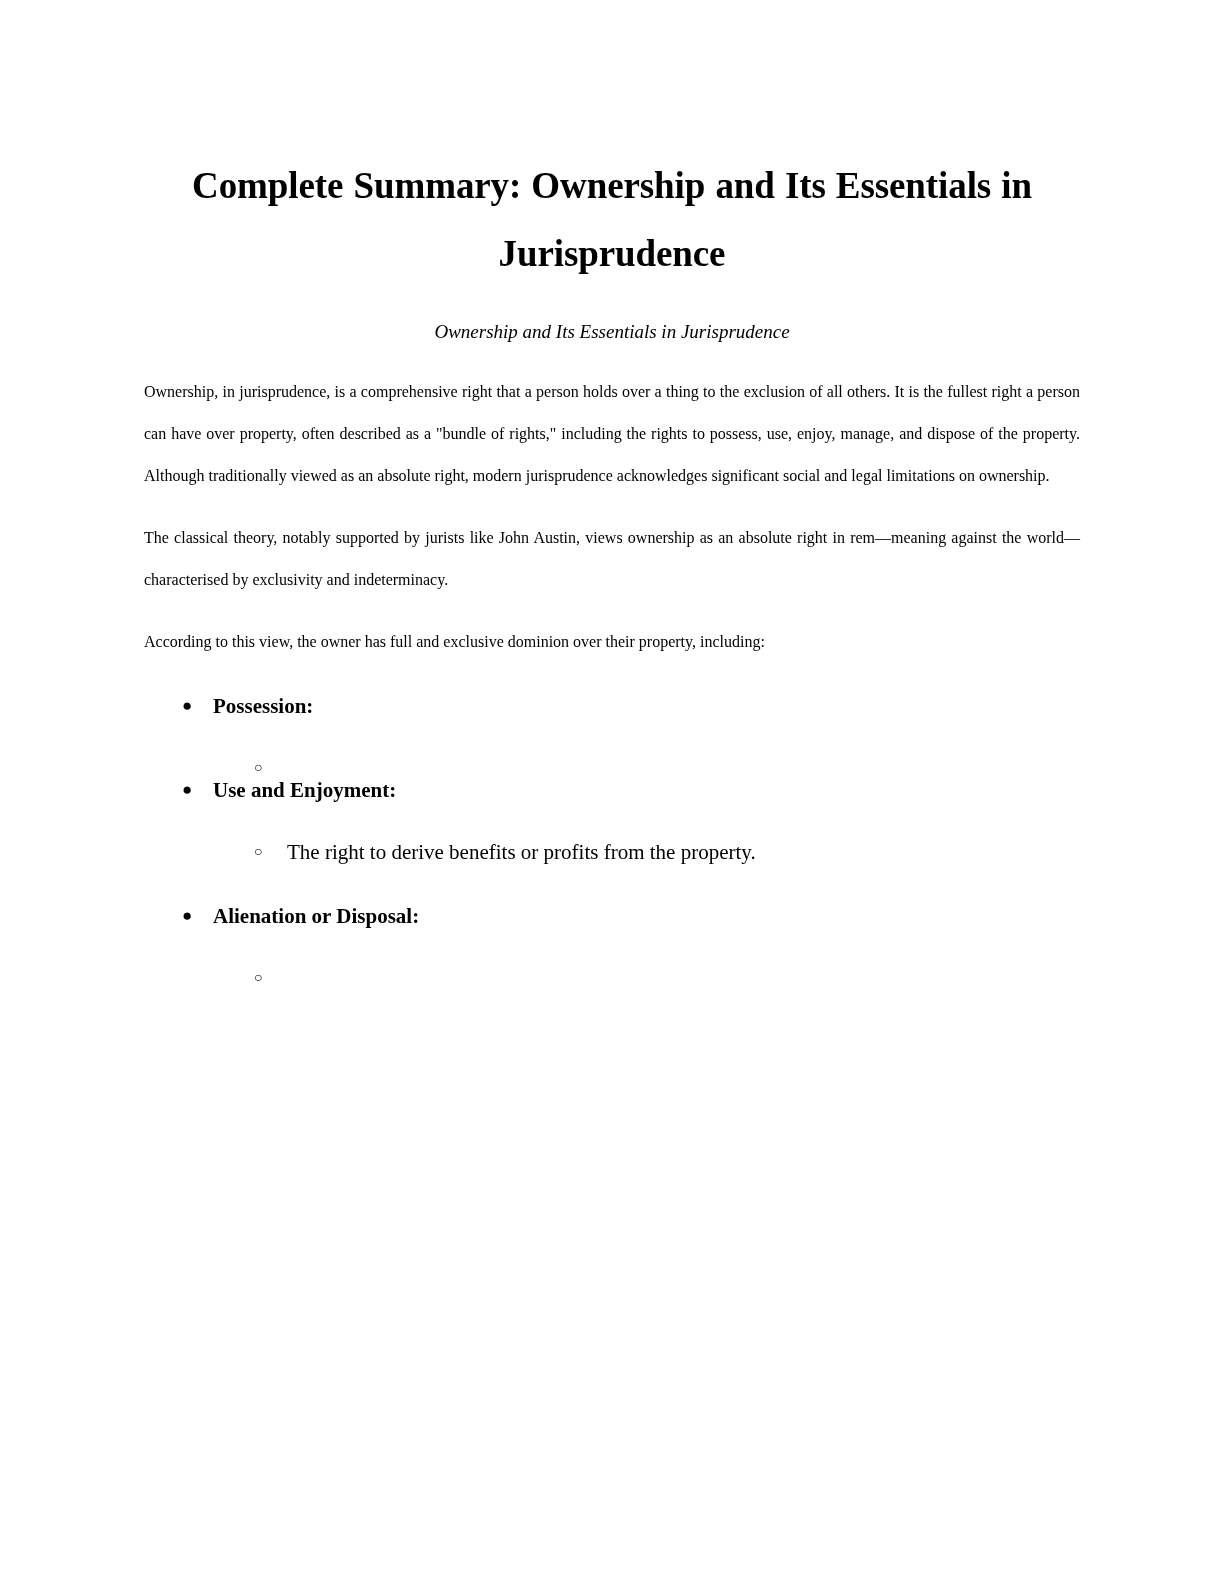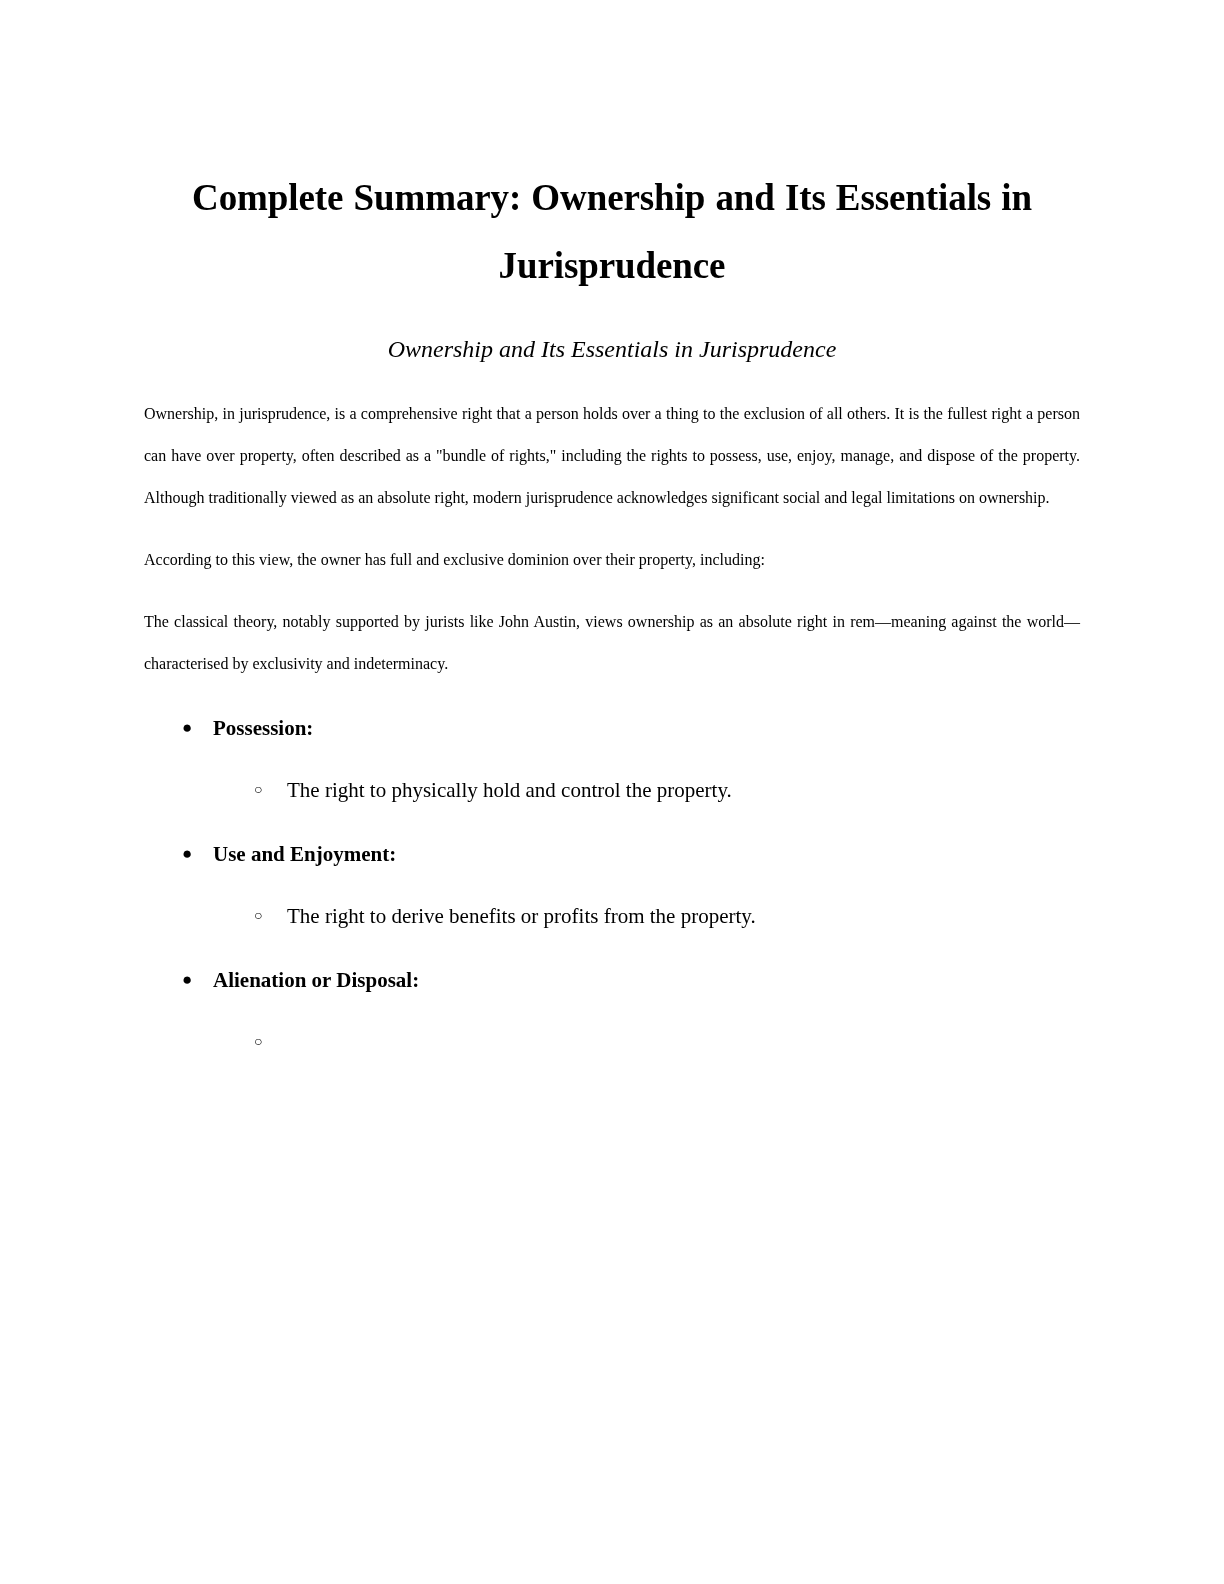--- a/index.html
+++ b/index.html
@@ -17,39 +17,39 @@
     margin: 0 auto;
     overflow: hidden;
     box-sizing: border-box;
     font-family: "Liberation Serif", "DejaVu Serif", serif;
     color: #000000;
   }
 
   .content {
     position: absolute;
     left: 144px;
-    top: 12px;
+    top: 0;
     width: 936px;
   }
 
   
   .doc-title {
     font-size: 37px;
     font-weight: bold;
     text-align: center;
     line-height: 1.85;
     letter-spacing: -0.1px;
     margin: 0;
     padding-top: 152px;
     word-spacing: 1px;
   }
 
   
   .doc-subtitle {
-    font-size: 24px;
+    font-size: 19px;
     font-style: italic;
     text-align: center;
     line-height: 2.0;
     margin: 0;
     padding-top: 24px;
   }
 
   
   .section-heading {
     font-size: 21px;
@@ -129,31 +129,30 @@
   <div class="content">
 
     <h1 class="doc-title">Complete Summary: Ownership and Its Essentials in Jurisprudence</h1>
 
     <p class="doc-subtitle">Ownership and Its Essentials in Jurisprudence</p>
 
 
     <p class="para">Ownership, in jurisprudence, is a comprehensive right that a person holds over a thing to the exclusion of all others. It is the fullest right a person can have over property, often described as a "bundle of rights," including the rights to possess, use, enjoy, manage, and dispose of the property. Although traditionally viewed as an absolute right, modern jurisprudence acknowledges significant social and legal limitations on ownership.</p>
 
 
+    <p class="para">The classical theory, notably supported by jurists like John Austin, views ownership as an absolute right in rem—meaning against the world—characterised by exclusivity and indeterminacy.</p>
+
     <p class="para">According to this view, the owner has full and exclusive dominion over their property, including:</p>
-
-    <p class="para">The classical theory, notably supported by jurists like John Austin, views ownership as an absolute right in rem—meaning against the world—characterised by exclusivity and indeterminacy.</p>
 
     <p class="bullet-l1">
       <span class="marker">●</span>
       <span>Possession:</span>
     </p>
     <p class="bullet-l2">
       <span class="marker">○</span>
-      <span>The right to physically hold and control the property.</span>
     </p>
 
     <p class="bullet-l1">
       <span class="marker">●</span>
       <span>Use and Enjoyment:</span>
     </p>
     <p class="bullet-l2">
       <span class="marker">○</span>
       <span>The right to derive benefits or profits from the property.</span>
     </p>

